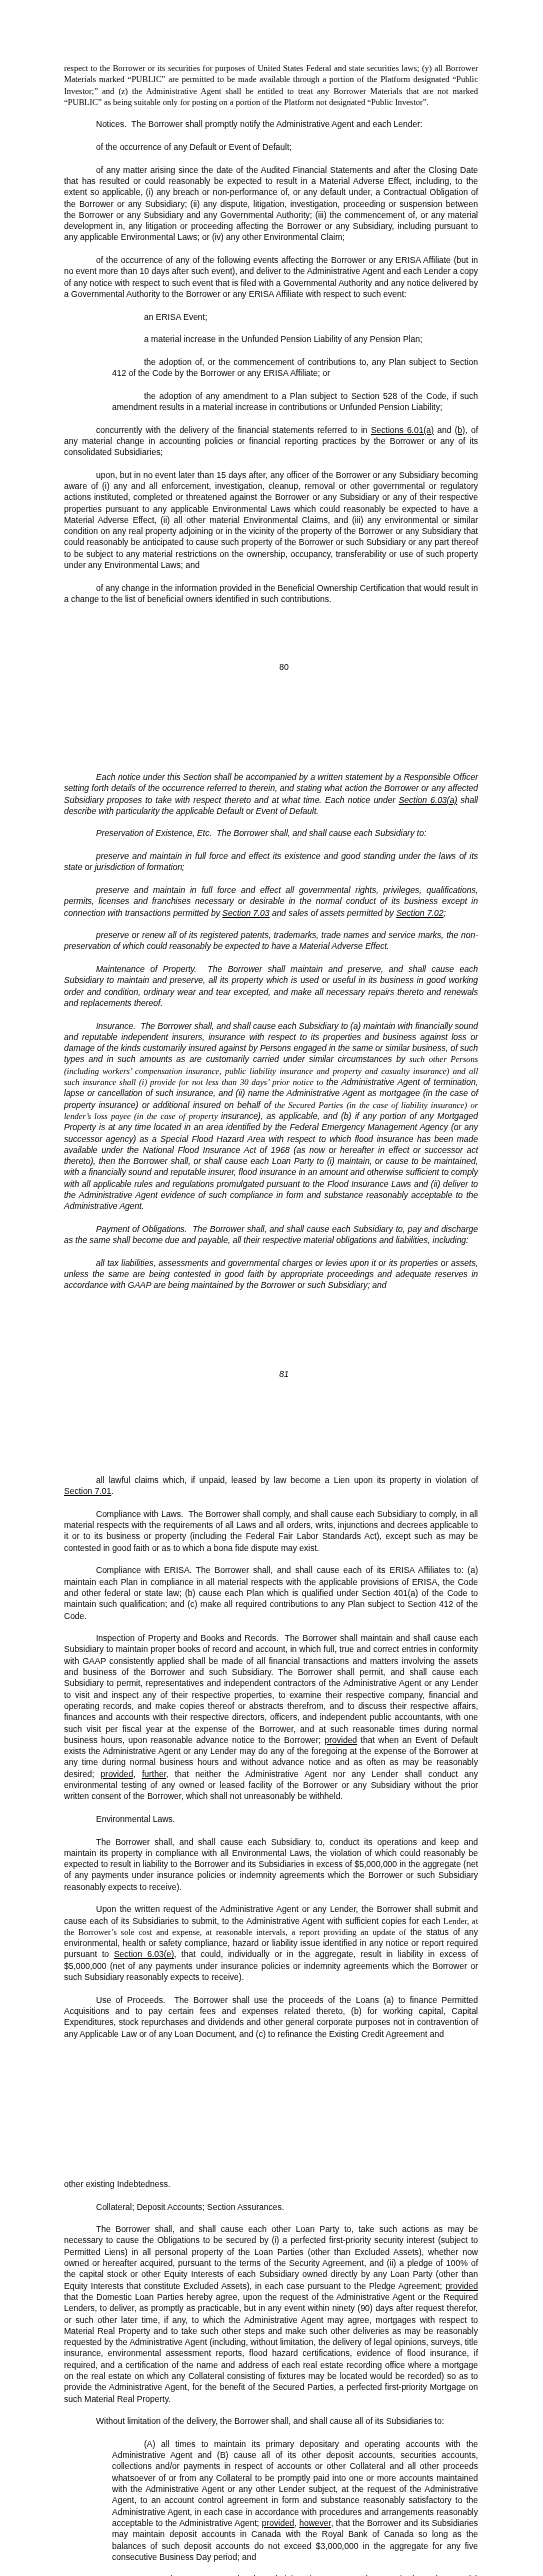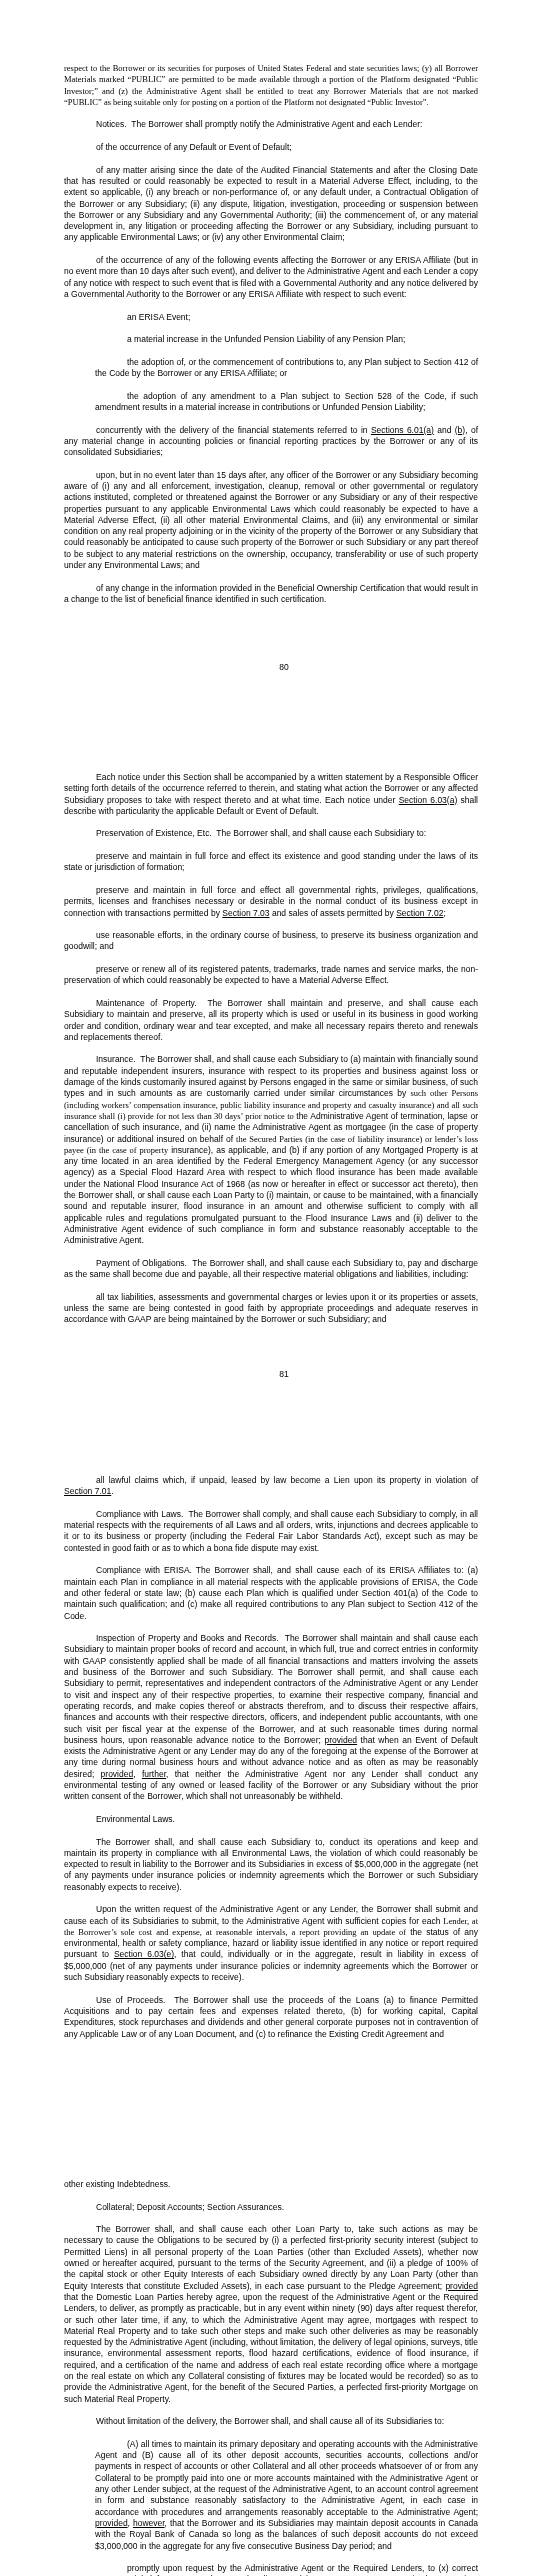--- a/index.html
+++ b/index.html
@@ -20,30 +20,30 @@
   }
   .page {
     position: relative;
     box-sizing: border-box;
     width: 532px;
     padding-left: 64px;
     padding-right: 54px;
     overflow: hidden;
   }
   .pg0 { height: 719px; padding-top: 63px; }
-  .pg1 { height: 703px; padding-top: 53px; }
+  .pg1 { height: 703px; padding-top: 53px; font-style: italic; }
   .pg2 { height: 703px; padding-top: 53px; }
   .pg3 { height: 688px; padding-top: 54px; }
   .para {
     margin: 0 0 11.3px 0;
     text-align: justify;
   }
   .para.cont { text-indent: 0; }
   .para.indent { text-indent: 32px; }
-  .para.sub { margin-left: 31px; text-indent: 32px; }
+  .para.sub { margin-left: 48px; text-indent: 32px; }
   .serif { font-family: "Liberation Serif", "DejaVu Serif", serif; }
   .u { text-decoration: underline; text-underline-offset: 1px; }
   .pagenum {
     position: absolute;
     left: 0;
     right: 0;
     text-align: center;
     text-indent: 0;
     margin-left: 36px;
   }
@@ -60,29 +60,28 @@
       <p class="para indent"><span class="run">Notices.&nbsp; The Borrower shall promptly notify the Administrative Agent and each Lender:</span></p>
       <p class="para indent"><span class="run">of the occurrence of any Default or Event of Default;</span></p>
       <p class="para indent"><span class="run">of any matter arising since the date of the Audited Financial Statements and after the Closing Date that has resulted or could reasonably be expected to result in a Material Adverse Effect, including, to the extent so applicable, (i) any breach or non-performance of, or any default under, a Contractual Obligation of the Borrower or any Subsidiary; (ii) any dispute, litigation, investigation, proceeding or suspension between the Borrower or any Subsidiary and any Governmental Authority; (iii) the commencement of, or any material development in, any litigation or proceeding affecting the Borrower or any Subsidiary, including pursuant to any applicable Environmental Laws; or (iv) any other Environmental Claim;</span></p>
       <p class="para indent"><span class="run">of the occurrence of any of the following events affecting the Borrower or any ERISA Affiliate (but in no event more than 10 days after such event), and deliver to the Administrative Agent and each Lender a copy of any notice with respect to such event that is filed with a Governmental Authority and any notice delivered by a Governmental Authority to the Borrower or any ERISA Affiliate with respect to such event:</span></p>
       <p class="para sub"><span class="run">an ERISA Event;</span></p>
       <p class="para sub"><span class="run">a material increase in the Unfunded Pension Liability of any Pension Plan;</span></p>
       <p class="para sub"><span class="run">the adoption of, or the commencement of contributions to, any Plan subject to Section 412 of the Code by the Borrower or any ERISA Affiliate; or</span></p>
       <p class="para sub"><span class="run">the adoption of any amendment to a Plan subject to Section 528 of the Code, if such amendment results in a material increase in contributions or Unfunded Pension Liability;</span></p>
       <p class="para indent"><span class="run">concurrently with the delivery of the financial statements referred to in </span><span class="run u">Sections 6.01(a)</span><span class="run"> and </span><span class="run u">(b)</span><span class="run">, of any material change in accounting policies or financial reporting practices by the Borrower or any of its consolidated Subsidiaries;</span></p>
       <p class="para indent"><span class="run">upon, but in no event later than 15 days after, any officer of the Borrower or any Subsidiary becoming aware of (i) any and all enforcement, investigation, cleanup, removal or other governmental or regulatory actions instituted, completed or threatened against the Borrower or any Subsidiary or any of their respective properties pursuant to any applicable Environmental Laws which could reasonably be expected to have a Material Adverse Effect, (ii) all other material Environmental Claims, and (iii) any environmental or similar condition on any real property adjoining or in the vicinity of the property of the Borrower or any Subsidiary that could reasonably be anticipated to cause such property of the Borrower or such Subsidiary or any part thereof to be subject to any material restrictions on the ownership, occupancy, transferability or use of such property under any Environmental Laws; and</span></p>
-      <p class="para indent"><span class="run">of any change in the information provided in the Beneficial Ownership Certification that would result in a change to the list of beneficial finance identified in such certification.</span></p>
+      <p class="para indent"><span class="run">of any change in the information provided in the Beneficial Ownership Certification that would result in a change to the list of beneficial owners identified in such contributions.</span></p>
       <div class="pagenum">80</div>
     </section>
     <section class="page pg1">
       <p class="para indent"><span class="run">Each notice under this Section shall be accompanied by a written statement by a Responsible Officer setting forth details of the occurrence referred to therein, and stating what action the Borrower or any affected Subsidiary proposes to take with respect thereto and at what time. Each notice under </span><span class="run u">Section 6.03(a)</span><span class="run"> shall describe with particularity the applicable Default or Event of Default.</span></p>
       <p class="para indent"><span class="run">Preservation of Existence, Etc.&nbsp; The Borrower shall, and shall cause each Subsidiary to:</span></p>
       <p class="para indent"><span class="run">preserve and maintain in full force and effect its existence and good standing under the laws of its state or jurisdiction of formation;</span></p>
       <p class="para indent"><span class="run">preserve and maintain in full force and effect all governmental rights, privileges, qualifications, permits, licenses and franchises necessary or desirable in the normal conduct of its business except in connection with transactions permitted by </span><span class="run u">Section 7.03</span><span class="run"> and sales of assets permitted by </span><span class="run u">Section 7.02</span><span class="run">;</span></p>
-      <p class="para indent"><span class="run">use reasonable efforts, in the ordinary course of business, to preserve its business organization and goodwill; and</span></p>
       <p class="para indent"><span class="run">preserve or renew all of its registered patents, trademarks, trade names and service marks, the non-preservation of which could reasonably be expected to have a Material Adverse Effect.</span></p>
       <p class="para indent"><span class="run">Maintenance of Property.&nbsp; The Borrower shall maintain and preserve, and shall cause each Subsidiary to maintain and preserve, all its property which is used or useful in its business in good working order and condition, ordinary wear and tear excepted, and make all necessary repairs thereto and renewals and replacements thereof.</span></p>
       <p class="para indent"><span class="run">Insurance.&nbsp; The Borrower shall, and shall cause each Subsidiary to (a) maintain with financially sound and reputable independent insurers, insurance with respect to its properties and business against loss or damage of the kinds customarily insured against by Persons engaged in the same or similar business, of such types and in such amounts as are customarily carried under similar circumstances by </span><span class="run serif">such other Persons (including workers’ compensation insurance, public liability insurance and property and casualty insurance) and all such insurance shall (i) provide for not less than 30 days’ prior notice to </span><span class="run">the Administrative Agent of termination, lapse or cancellation of such insurance, and (ii) name the Administrative Agent as mortgagee (in the case of property insurance) or additional insured on behalf of </span><span class="run serif">the Secured Parties (in the case of liability insurance) or lender’s loss payee (in the case of property </span><span class="run">insurance), as applicable, and (b) if any portion of any Mortgaged Property is at any time located in an area identified by the Federal Emergency Management Agency (or any successor agency) as a Special Flood Hazard Area with respect to which flood insurance has been made available under the National Flood Insurance Act of 1968 (as now or hereafter in effect or successor act thereto), then the Borrower shall, or shall cause each Loan Party to (i) maintain, or cause to be maintained, with a financially sound and reputable insurer, flood insurance in an amount and otherwise sufficient to comply with all applicable rules and regulations promulgated pursuant to the Flood Insurance Laws and (ii) deliver to the Administrative Agent evidence of such compliance in form and substance reasonably acceptable to the Administrative Agent.</span></p>
       <p class="para indent"><span class="run">Payment of Obligations.&nbsp; The Borrower shall, and shall cause each Subsidiary to, pay and discharge as the same shall become due and payable, all their respective material obligations and liabilities, including:</span></p>
       <p class="para indent"><span class="run">all tax liabilities, assessments and governmental charges or levies upon it or its properties or assets, unless the same are being contested in good faith by appropriate proceedings and adequate reserves in accordance with GAAP are being maintained by the Borrower or such Subsidiary; and</span></p>
       <div class="pagenum">81</div>
     </section>
     <section class="page pg2">
       <p class="para indent"><span class="run">all lawful claims which, if unpaid, leased by law become a Lien upon its property in violation of </span><span class="run u">Section 7.01</span><span class="run">.</span></p>
       <p class="para indent"><span class="run">Compliance with Laws.&nbsp; The Borrower shall comply, and shall cause each Subsidiary to comply, in all material respects with the requirements of all Laws and all orders, writs, injunctions and decrees applicable to it or to its business or property (including the Federal Fair Labor Standards Act), except such as may be contested in good faith or as to which a bona fide dispute may exist.</span></p>

